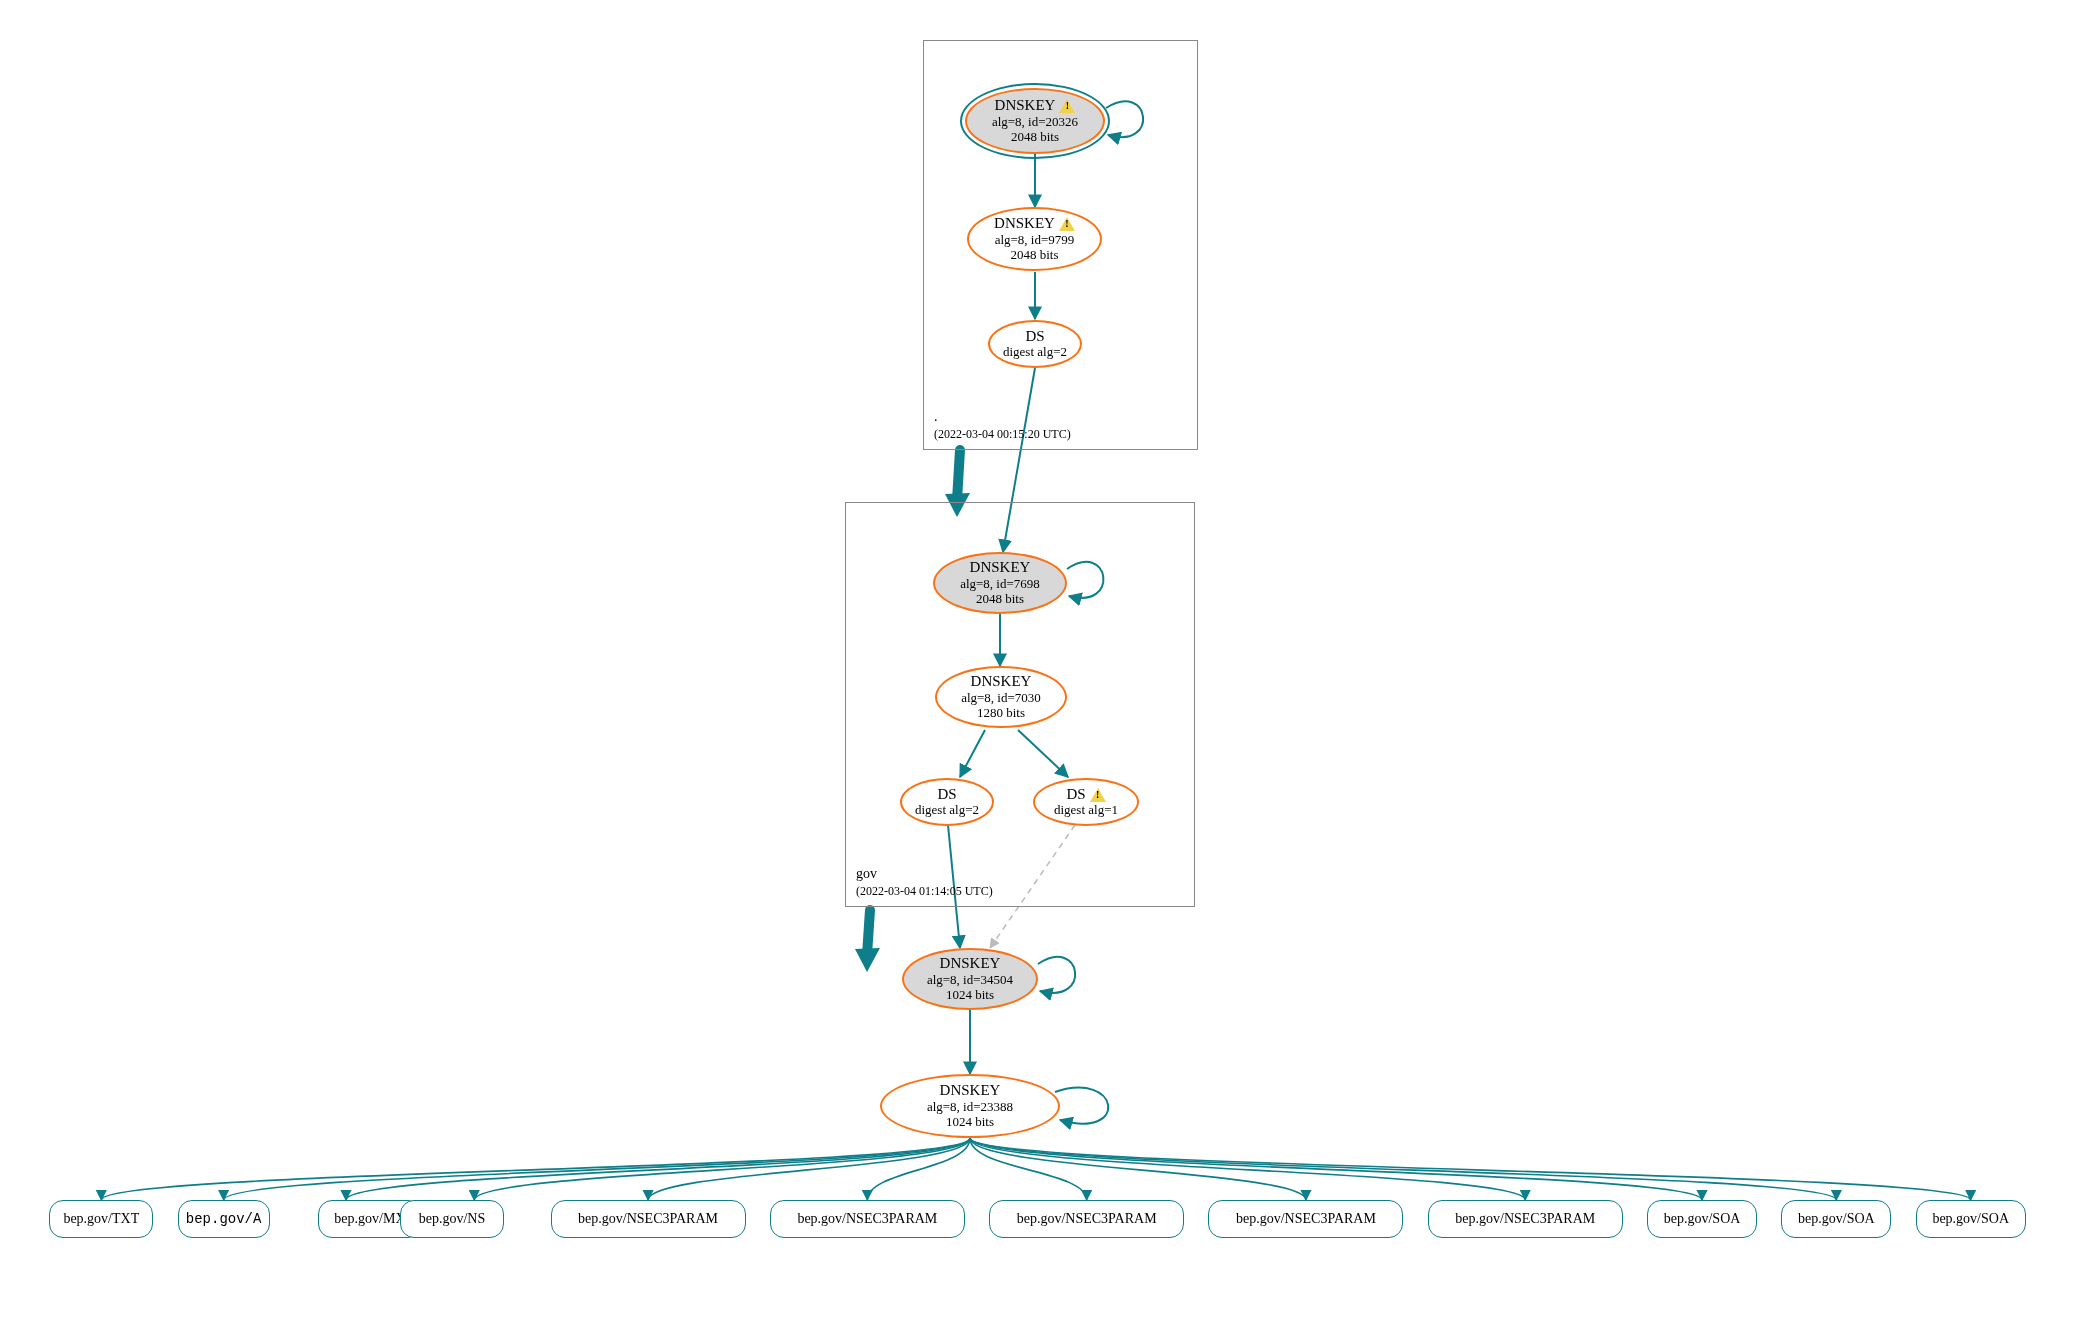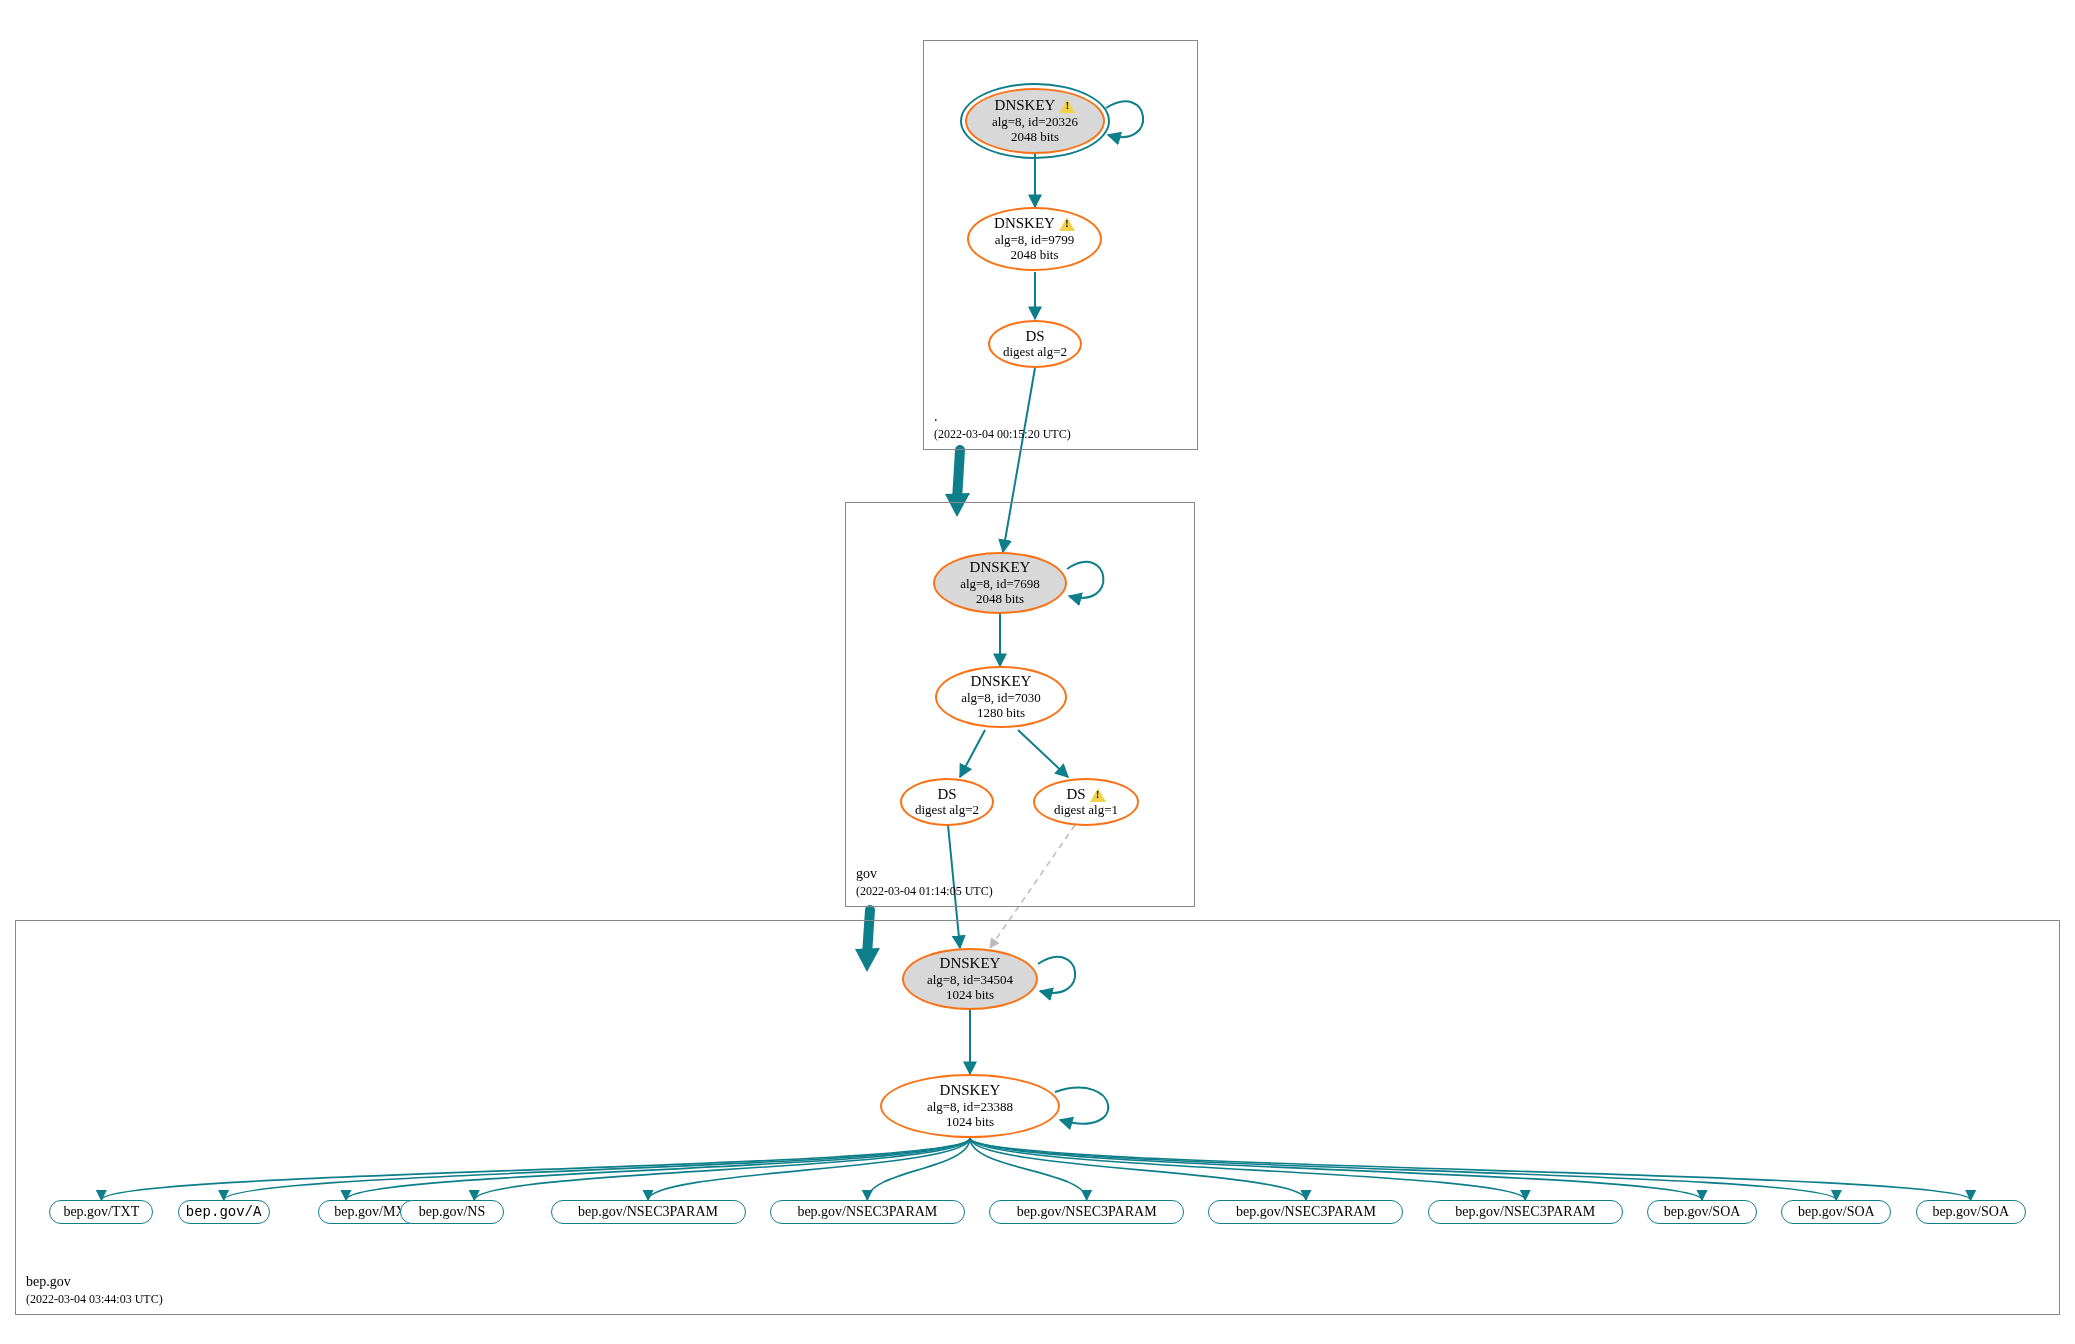--- a/index.html
+++ b/index.html
@@ -74,21 +74,21 @@
     border-radius: 50%;
     pointer-events: none;
   }
   .ellipse.grey {
     background: #d8d8d8;
   }
   .rrect {
     border: 1.5px solid #0d7e8a;
     border-radius: 14px;
     padding: 0 26px;
-    height: 24px;
+    height: 38px;
     font-size: 14px;
     white-space: nowrap;
   }
   .warn {
     display: inline-block;
     width: 16px;
     height: 14px;
     vertical-align: middle;
     position: relative;
   }
@@ -174,26 +174,20 @@
     </div>
   </div>
 
   <div class="zone" style="left:845px; top:502px; width:350px; height:405px;">
     <div class="zone-label">
       <span>gov</span><br>
       <span class="ts">(2022-03-04 01:14:05 UTC)</span>
     </div>
   </div>
 
-  <div class="zone" style="left:15px; top:920px; width:2045px; height:395px;">
-    <div class="zone-label">
-      <span>bep.gov</span><br>
-      <span class="ts">(2022-03-04 03:44:03 UTC)</span>
-    </div>
-  </div>
 
   <div class="node ellipse grey double" style="left:965px; top:88px; width:140px; height:66px;">
     <div class="title">
         <span>DNSKEY</span>
         <span class="warn"></span>
       </div>
     <div class="sub">alg=8, id=20326</div>
     <div class="sub">2048 bits</div>
   </div>
 

